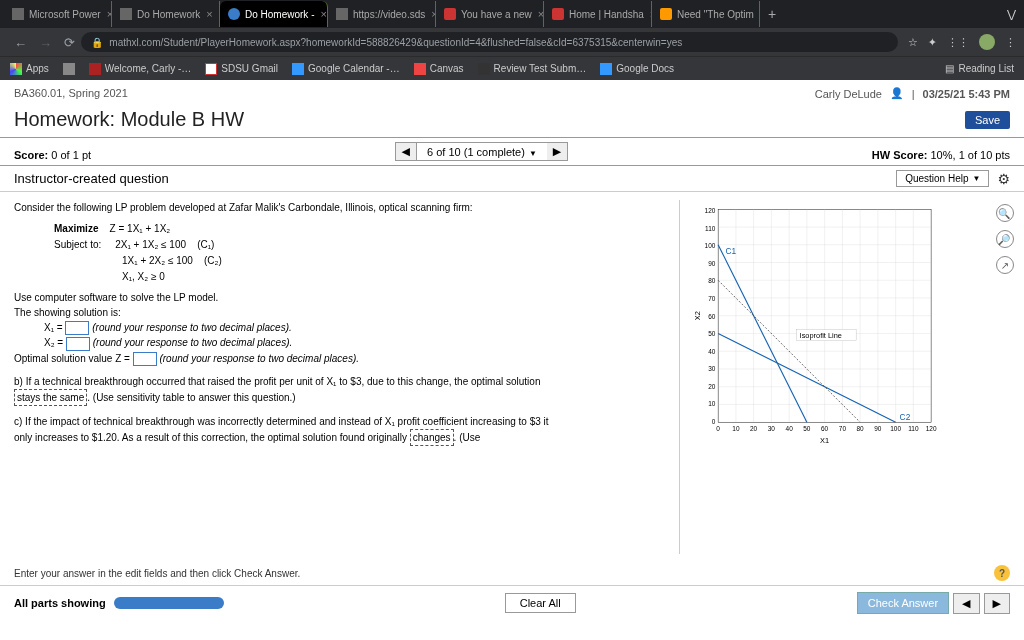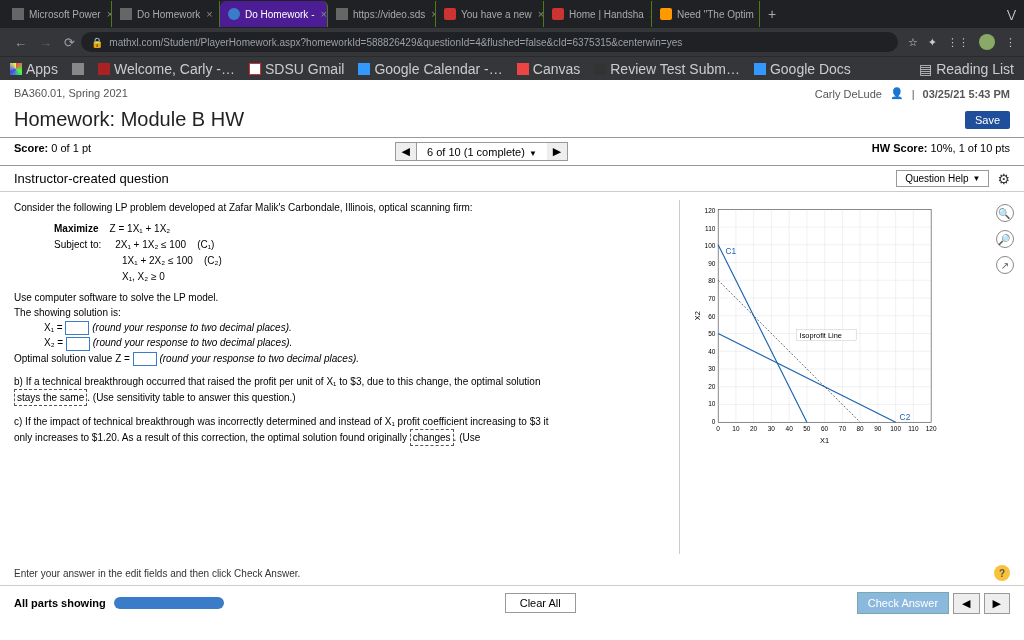--- a/index.html
+++ b/index.html
@@ -1,38 +1,38 @@
 <!DOCTYPE html>
 <html><head>
 <meta charset="utf-8">
 <style>
   * { box-sizing: border-box; margin: 0; padding: 0; }
   body { font-family: Arial, sans-serif; font-size: 11px; background: #fff; width: 1024px; height: 640px; overflow: hidden; }
   .chrome-top { background: #202124; color: #ccc; height: 28px; display: flex; align-items: center; padding-left: 4px; }
   .tab { display: flex; align-items: center; height: 26px; padding: 0 8px; font-size: 10px; color: #aaa; border-right: 1px solid #4d7c0f; max-width: 108px; overflow: hidden; white-space: nowrap; position: relative; }
-  .tab.active { background: #4c1d95; color: #fff; border-radius: 6px 6px 0 0; }
+  .tab.active { background: #000000; color: #fff; border-radius: 6px 6px 0 0; }
   .tab .favicon { width: 12px; height: 12px; margin-right: 5px; flex-shrink: 0; display:inline-block; }
   .tab .close { margin-left: 6px; font-size: 11px; color: #888; }
   .tab-add { color: #aaa; padding: 0 8px; font-size: 14px; }
   .tab-right { margin-left: auto; padding: 0 8px; color: #ccc; }
   .addr-bar { background: #35363a; height: 28px; display: flex; align-items: center; padding: 0 8px; color: #ccc; font-size: 11px; }
   .addr-icon { margin: 0 6px; color: #9aa0a6; font-size: 13px; }
   .addr-input { flex: 1; background: #202124; border-radius: 12px; height: 20px; display: flex; align-items: center; padding: 0 10px; color: #9aa0a6; font-size: 10px; overflow: hidden; }
   .addr-input .lock { margin-right: 6px; font-size: 10px; }
   .addr-right { display: flex; align-items: center; gap: 10px; margin-left: 10px; }
-  .bookmarks { background: #35363a; height: 24px; display: flex; align-items: center; padding: 0 10px; color: #ccc; font-size: 14px; gap: 14px; border-top: 1px solid #2a2a2a; }
+  .bookmarks { background: #35363a; height: 24px; display: flex; align-items: center; padding: 0 10px; color: #ccc; font-size: 10px; gap: 14px; border-top: 1px solid #2a2a2a; }
   .bm-item { display: flex; align-items: center; gap: 4px; }
   .bm-icon { width: 12px; height: 12px; display:inline-block; }
   .reading { margin-left: auto; display: flex; align-items: center; gap: 4px; }
   .course-bar { background: #fff; height: 26px; display: flex; align-items: center; padding: 0 14px; font-size: 11px; color: #555; }
   .course-right { margin-left: auto; display: flex; align-items: flex-end; gap: 8px; }
   .hw-header { padding: 2px 14px 6px; border-bottom: 1px solid #999; }
   .hw-title { font-size: 20px; font-weight: normal; color: #222; display: flex; align-items: center; }
   .save-btn { margin-left: auto; background: #1f4e9b; color: #fff; padding: 3px 10px; font-size: 11px; border-radius: 2px; }
-  .score-row { display: flex; align-items: flex-start; padding: 4px 14px; font-size: 11px; border-bottom: 1px solid #999; }
+  .score-row { display: flex; align-items: flex-end; padding: 4px 14px; font-size: 11px; border-bottom: 1px solid #999; }
   .nav-center { margin-left: auto; margin-right: auto; display: flex; align-items: center; gap: 0; border: 1px solid #999; }
   .nav-btn { padding: 2px 6px; border-right: 1px solid #999; background: #eee; }
   .nav-mid { padding: 2px 10px; }
   .nav-mid .tri { font-size: 8px; margin-left:4px }
   .instr-row { display: flex; align-items: center; padding: 4px 14px; font-size: 13px; border-bottom: 1px solid #ccc; }
   .q-help { margin-left: auto; border: 1px solid #999; padding: 2px 8px; font-size: 10px; display: flex; align-items: center; gap: 4px; }
   .gear { margin-left: 8px; font-size: 14px; color: #333; }
   .content { display: flex; padding: 8px 14px; height: 370px; }
   .left-pane { flex: 1; font-size: 10px; color: #000; line-height: 1.5; padding-right: 10px; border-right: 1px solid #ccc; }
   .lp-block { margin: 6px 0 6px 40px; }

